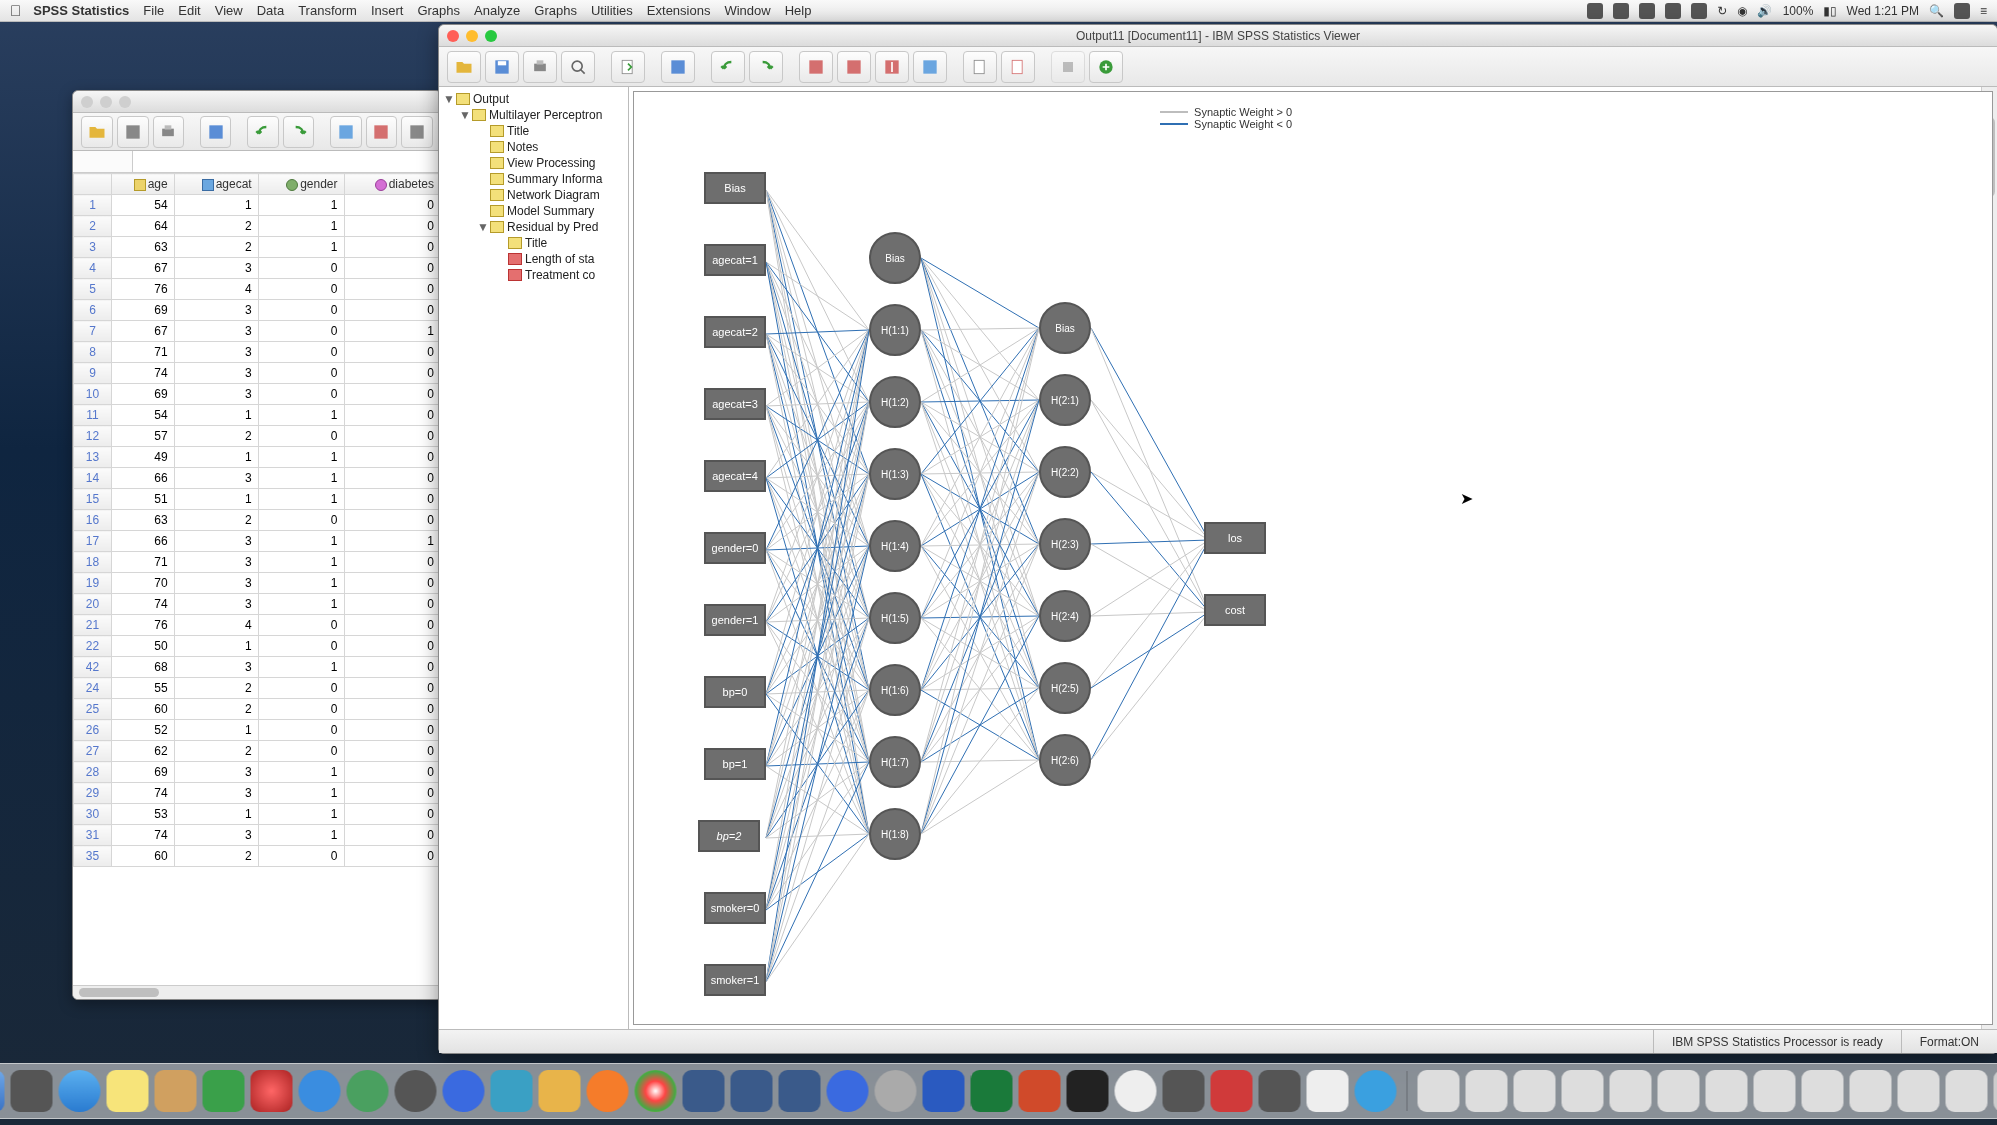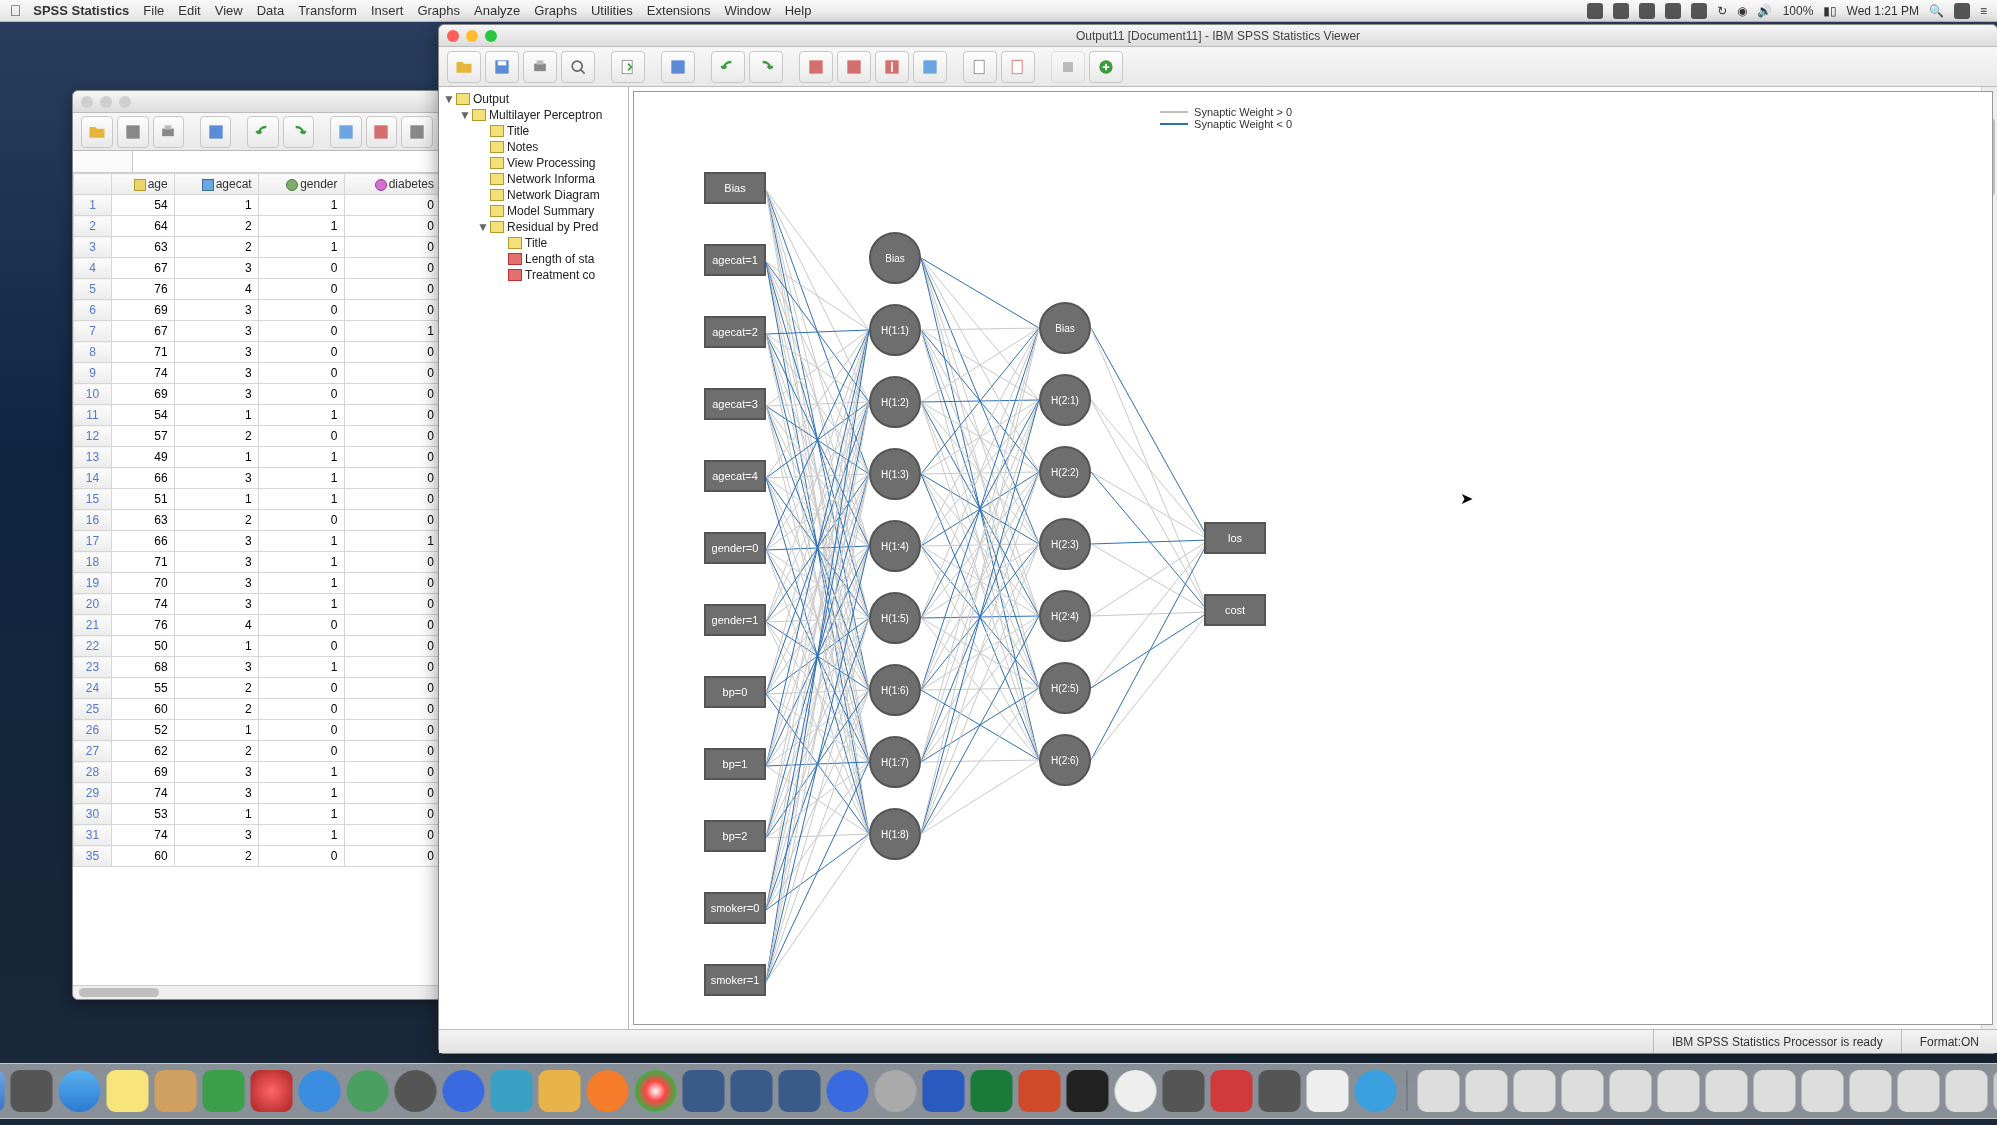--- a/index.html
+++ b/index.html
@@ -366,21 +366,21 @@
             <td>0</td>
           </tr>
           <tr>
             <td class="rowh">22</td>
             <td>50</td>
             <td>1</td>
             <td>0</td>
             <td>0</td>
           </tr>
           <tr>
-            <td class="rowh">23</td>
+            <td class="rowh">42</td>
             <td>68</td>
             <td>3</td>
             <td>1</td>
             <td>0</td>
           </tr>
           <tr>
             <td class="rowh">24</td>
             <td>55</td>
             <td>2</td>
             <td>0</td>
@@ -576,21 +576,21 @@
           <span>Notes</span>
         </div>
         <div class="node lvl2">
           <span class="disclosure"></span>
           <span class="oicon "></span>
           <span>View Processing</span>
         </div>
         <div class="node lvl2">
           <span class="disclosure"></span>
           <span class="oicon "></span>
-          <span>Network Informa</span>
+          <span>Summary Informa</span>
         </div>
         <div class="node lvl2">
           <span class="disclosure"></span>
           <span class="oicon "></span>
           <span>Network Diagram</span>
         </div>
         <div class="node lvl2">
           <span class="disclosure"></span>
           <span class="oicon "></span>
           <span>Model Summary</span>
@@ -809,21 +809,21 @@
             </svg>
             <div class="nbox" style="left: 70px; top: 80px;">Bias</div>
             <div class="nbox" style="left: 70px; top: 152px;">agecat=1</div>
             <div class="nbox" style="left: 70px; top: 224px;">agecat=2</div>
             <div class="nbox" style="left: 70px; top: 296px;">agecat=3</div>
             <div class="nbox" style="left: 70px; top: 368px;">agecat=4</div>
             <div class="nbox" style="left: 70px; top: 440px;">gender=0</div>
             <div class="nbox" style="left: 70px; top: 512px;">gender=1</div>
             <div class="nbox" style="left: 70px; top: 584px;">bp=0</div>
             <div class="nbox" style="left: 70px; top: 656px;">bp=1</div>
-            <div class="nbox" style="left: 70px; top: 728px;">bp=2</div>
+            <div class="nbox" style="left: 64px; top: 728px; font-style: italic;">bp=2</div>
             <div class="nbox" style="left: 70px; top: 800px;">smoker=0</div>
             <div class="nbox" style="left: 70px; top: 872px;">smoker=1</div>
             <div class="ncirc" style="left: 235px; top: 140px;">Bias</div>
             <div class="ncirc" style="left: 235px; top: 212px;">H(1:1)</div>
             <div class="ncirc" style="left: 235px; top: 284px;">H(1:2)</div>
             <div class="ncirc" style="left: 235px; top: 356px;">H(1:3)</div>
             <div class="ncirc" style="left: 235px; top: 428px;">H(1:4)</div>
             <div class="ncirc" style="left: 235px; top: 500px;">H(1:5)</div>
             <div class="ncirc" style="left: 235px; top: 572px;">H(1:6)</div>
             <div class="ncirc" style="left: 235px; top: 644px;">H(1:7)</div>

